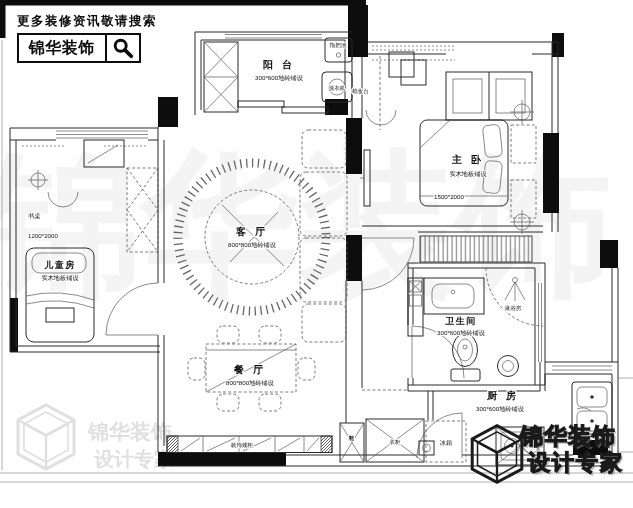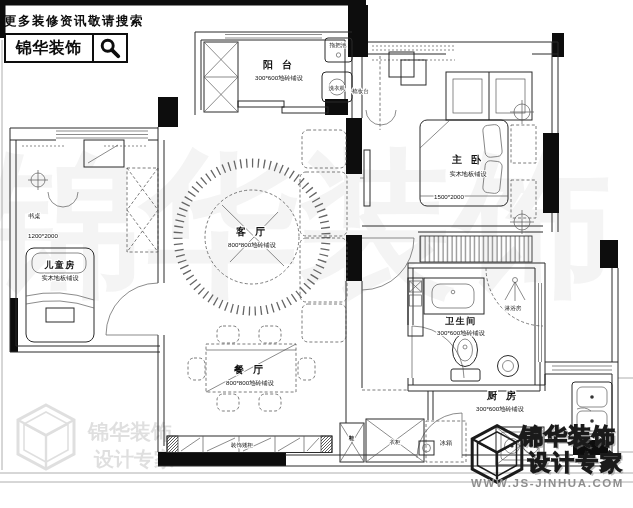--- a/index.html
+++ b/index.html
@@ -22,21 +22,21 @@
   .dash { stroke:#5a5a5a; stroke-width:0.8; fill:none; stroke-dasharray:3 2.2; }
   .blk  { fill:#0d0d0d; stroke:none; }
   .gray { stroke:#9a9a9a; stroke-width:0.8; fill:none; }
   text.lbl  { fill:#111; font-weight:bold; paint-order:stroke; stroke:#fff; stroke-width:2.4px; }
   text.big  { font-size:10px;  letter-spacing:3px; }
   text.mid  { font-size:9px;   letter-spacing:1.5px; }
   text.spec { font-size:6.2px; font-weight:normal; stroke-width:2px; letter-spacing:0; }
   text.tiny { font-size:5.6px; font-weight:normal; stroke-width:1.8px; }
 
   
-  .header { position:absolute; top:13px; left:4px; z-index:5; }
+  .header { position:absolute; top:13px; left:17px; z-index:5; }
   .notice { font-size:12.5px; font-weight:bold; letter-spacing:1.5px; color:#0d0d0d; margin-bottom:3px; }
   .logo-box { width:124px; height:30px; border:2.5px solid #0d0d0d; display:flex; align-items:center; background:#fff; box-sizing:border-box; }
   .brand { flex:1; text-align:center; font-size:16px; font-weight:bold; color:#0d0d0d; letter-spacing:0.5px; }
   .divider { width:2.5px; align-self:stretch; background:#0d0d0d; }
   .mag { width:30px; height:22px; padding:0 1px; flex:0 0 auto; }
 
   
   .footer { position:absolute; left:468px; top:421px; z-index:5; width:165px; height:72px; }
   .cube { position:absolute; left:0; top:2px; width:58px; height:62px; }
   .fbrand { position:absolute; left:52px; top:0;  font-size:23px; font-weight:900; color:#fff;
@@ -354,16 +354,15 @@
   </div>
 
   <div class="footer">
     <svg class="cube" viewBox="0 0 64 70">
       <path d="M32,3 L60,18 L60,52 L32,67 L4,52 L4,18 Z" fill="none" stroke="#1c1c1c" stroke-width="3.4"></path>
       <path d="M4,18 L32,33 L60,18 M32,67 L32,33" fill="none" stroke="#1c1c1c" stroke-width="2.6"></path>
       <path d="M32,10 L54,22 L54,48 L32,60 L10,48 L10,22 Z M10,22 L32,34 L54,22 M32,60 L32,34" fill="none" stroke="#1c1c1c" stroke-width="1.7"></path>
     </svg>
     <div class="fbrand">锦华装饰</div>
     <div class="ftag">设计专家</div>
-    <div class="fsite">WWW.JS-JINHUA.COM</div>
   </div>
 
 </div>
 
 </body></html>

